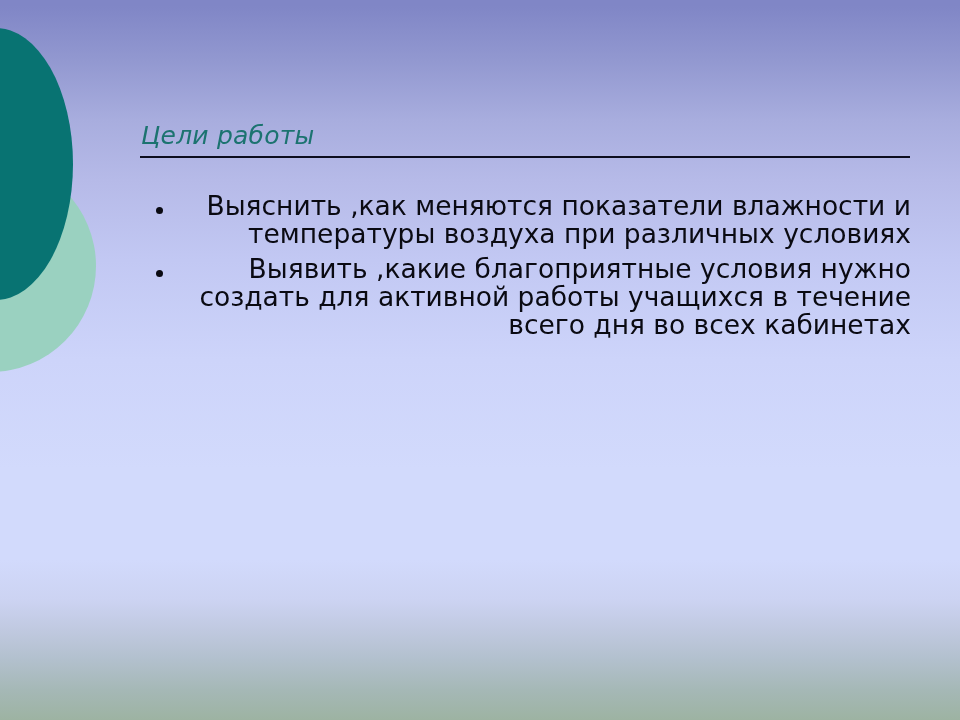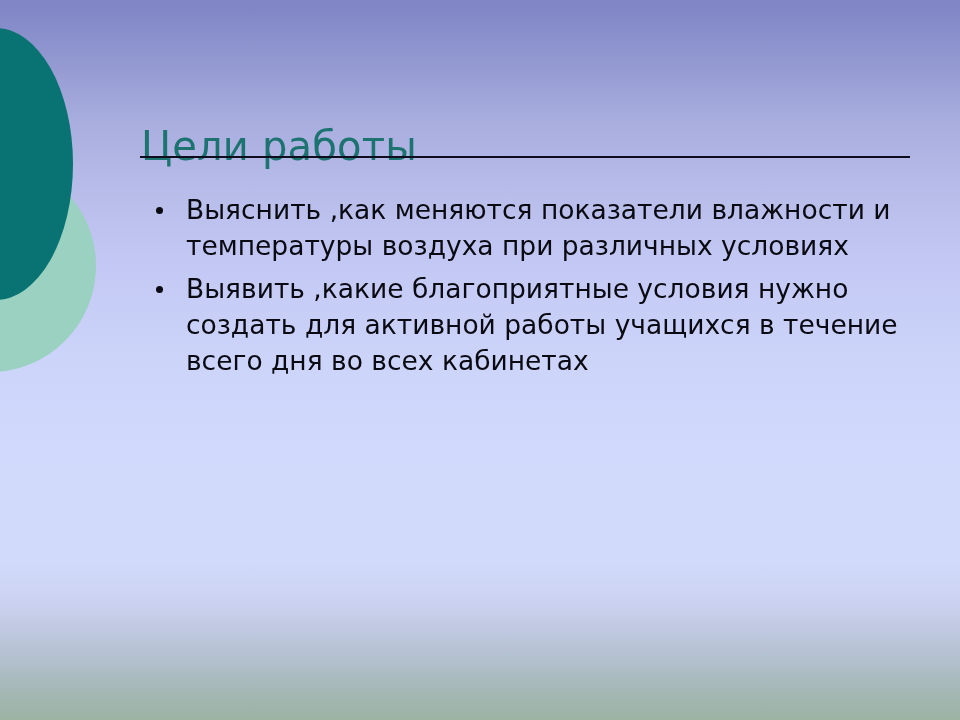--- a/index.html
+++ b/index.html
@@ -63,25 +63,26 @@
     background: #087372;
   }
 
   
   .title {
     position: absolute;
     left: 141px;
     top: 96px;
     width: 770px;
     color: #1c7370;
-    font-size: 40px;
+    font-size: 25px;
     font-weight: normal;
     line-height: 46px;
     letter-spacing: 0.2px;
     white-space: nowrap;
+    font-style: italic;
   }
   .title-rule {
     position: absolute;
     left: 140px;
     top: 156px;
     width: 770px;
     height: 0;
     border-top: 2px solid #0d0d1e;
   }
 
@@ -92,22 +93,22 @@
     top: 192px;
     width: 770px;
   }
   .bullet-row {
     position: relative;
     display: block;
     padding-left: 45px;
     margin: 0 0 7px 0;
     color: #0a0a12;
     font-size: 26.5px;
-    line-height: 36px;
-    text-align: left;
+    line-height: 28px;
+    text-align: right;
   }
   .bullet-row:last-child {
     margin-bottom: 16px;
   }
   .bullet-marker {
     position: absolute;
     left: 15px;
     top: 15px;
     width: 7px;
     height: 7px;

